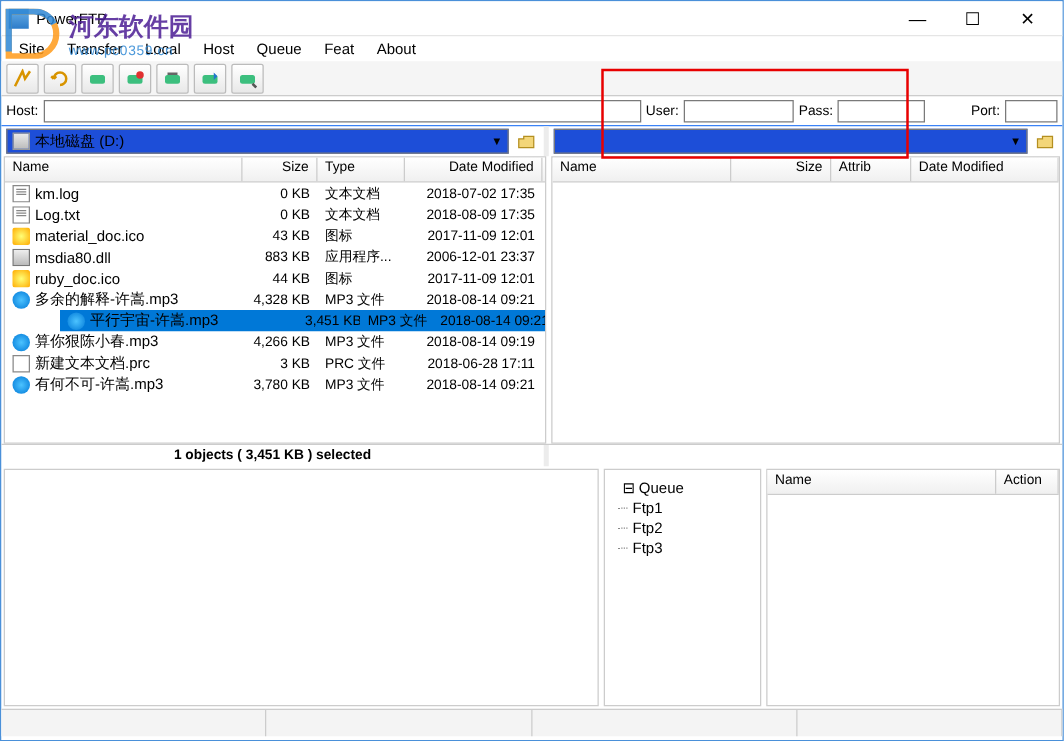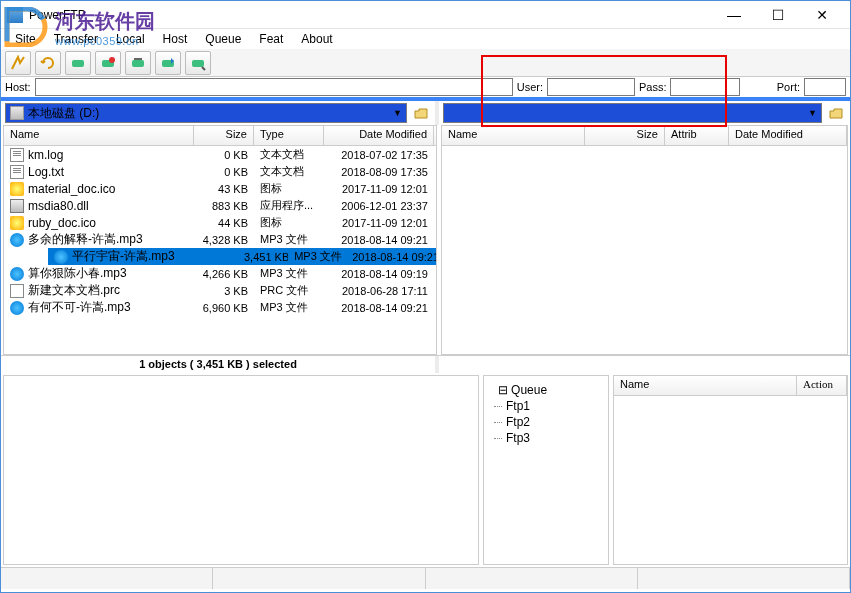--- a/index.html
+++ b/index.html
@@ -16,21 +16,21 @@
 
 .watermark { position: absolute; top: 6px; left: 2px; pointer-events: none; display: flex; align-items: center; gap: 4px; opacity: 0.85; }
 .watermark .wlogo { width: 48px; height: 40px; }
 .watermark .wtxt .l1 { font-size: 20px; font-weight: bold; color: #4c1d95; }
 .watermark .wtxt .l2 { font-size: 11px; color: #2d87d4; letter-spacing: 0.5px; }
 
 .toolbar { height: 28px; border-bottom: 1px solid #ccc; display: flex; align-items: center; padding: 2px 4px; gap: 4px; background: #f5f5f5; }
 .tbtn { width: 26px; height: 24px; border: 1px solid #bbb; background: linear-gradient(#fff,#e8e8e8); border-radius: 2px; display: flex; align-items: center; justify-content: center; }
 .tbtn svg { width: 16px; height: 16px; }
 
-.connectbar { height: 24px; display: flex; align-items: center; padding: 2px 4px; gap: 4px; border-bottom: 4px solid #3b82f6; }
+.connectbar { height: 24px; display: flex; align-items: center; padding: 2px 4px; gap: 4px; border-bottom: 1px solid #3b82f6; }
 .connectbar label { font-size: 11px; }
 .connectbar input { border: 1px solid #7a7a7a; height: 18px; font-size: 11px; padding: 0 2px; }
 .host-input { flex: 0 0 478px; }
 .user-input { width: 88px; }
 .pass-input { width: 70px; }
 .port-input { width: 42px; }
 
 .redbox { position: absolute; top: 54px; left: 480px; width: 246px; height: 72px; border: 2px solid #e80000; pointer-events: none; }
 
 .pathrow { height: 24px; display: flex; }
@@ -89,21 +89,21 @@
 
 .tree { font-size: 11px; padding: 2px 4px; }
 .tree .node { padding: 1px 0 1px 14px; position: relative; }
 .tree .node::before { content:""; position:absolute; left:2px; top:8px; width:8px; border-top:1px dotted #888; }
 .tree .root { padding-left: 6px; }
 .tree .root::before { content: "⊟"; position: static; border: none; margin-right: 3px; }
 
 .queuehdr { display: flex; background: linear-gradient(#fff,#f0f0f0); border-bottom: 1px solid #ccc; height: 20px; }
 .queuehdr > div { border-right: 1px solid #ccc; padding: 2px 6px; font-size: 11px; }
 .queuehdr .qname { flex: 1; }
-.queuehdr .qact { width: 50px; font-family: Liberation Serif, serif; }
+.queuehdr .qact { width: 50px; }
 
 .bottombar { height: 22px; margin-top: 2px; display: flex; border-top: 1px solid #ccc; background: #f4f4f4; }
 .bottombar > div { border-right: 1px solid #ccc; flex: 1; }
 
 ::-webkit-scrollbar { width: 16px; height: 16px; }
 ::-webkit-scrollbar-track { background: #f0f0f0; }
 ::-webkit-scrollbar-thumb { background: #cdcdcd; border: 1px solid #aaa; }
 ::-webkit-scrollbar-button { background: #f0f0f0; border: 1px solid #aaa; height: 16px; }
 </style>
 </head>
@@ -311,21 +311,21 @@
           </div>
           <div class="col-size">3 KB</div>
           <div class="col-type">PRC 文件</div>
           <div class="col-date">2018-06-28 17:11</div>
         </div>
         <div class="filerow">
           <div class="col-name">
             <span class="fi mp3"></span>
             <span>有何不可-许嵩.mp3</span>
           </div>
-          <div class="col-size">6,960 KB</div>
+          <div class="col-size">3,780 KB</div>
           <div class="col-type">MP3 文件</div>
           <div class="col-date">2018-08-14 09:21</div>
         </div>
       </div>
   </div>
   <div class="pane right">
     <div class="filehdr">
       <div class="col-name">Name</div>
       <div class="col-size">Size</div>
       <div class="col-attrib">Attrib</div>

